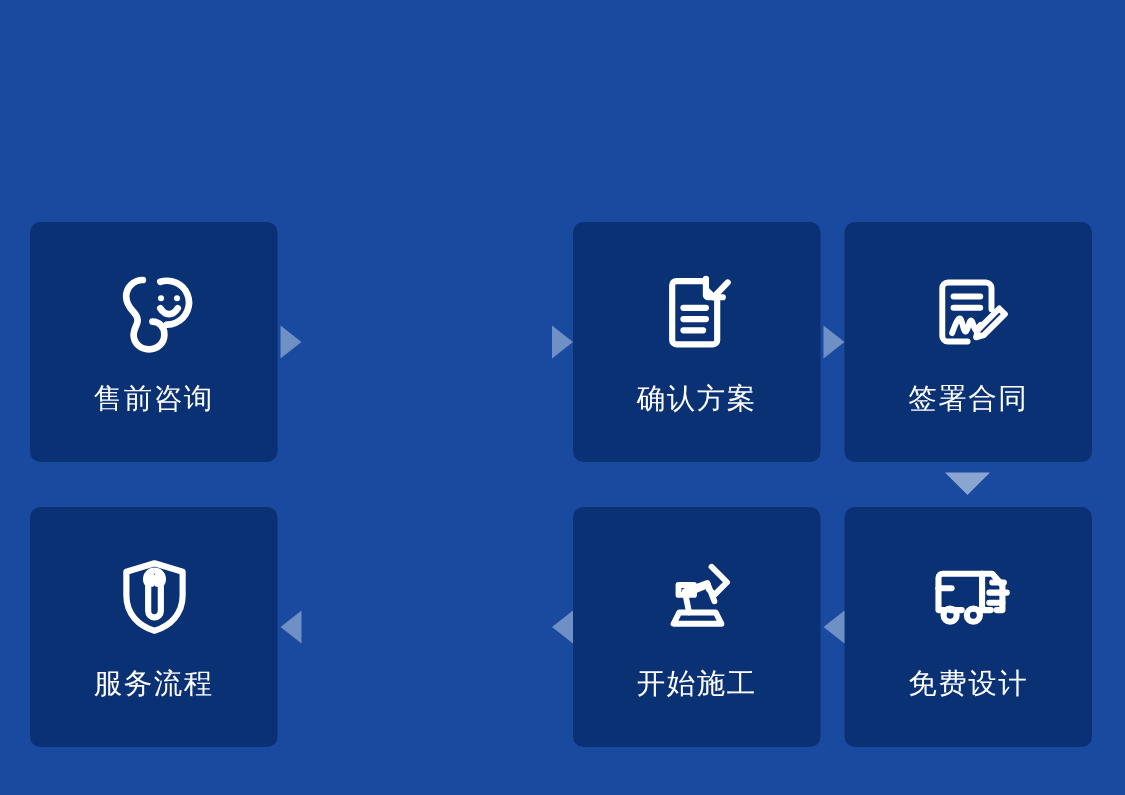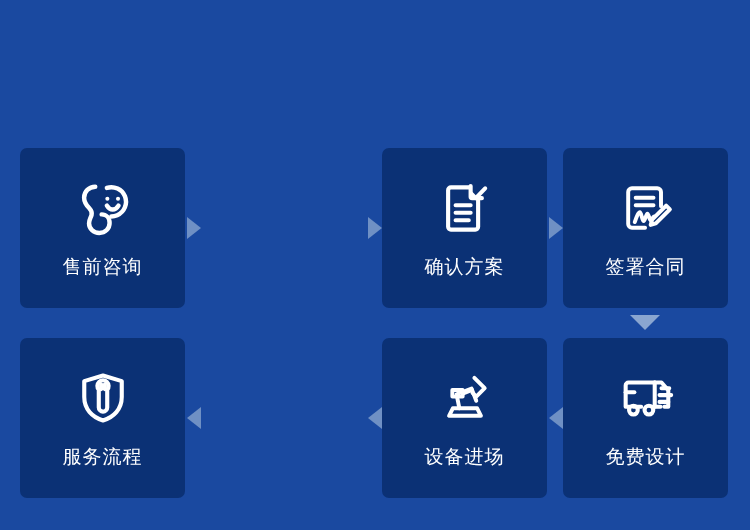--- a/index.html
+++ b/index.html
@@ -170,21 +170,21 @@
     <div class="card r2 c3">
       <div class="icon-wrap">
         <svg width="60" height="60" viewBox="0 0 64 64" fill="none" stroke="#ffffff" stroke-width="4.2" stroke-linecap="round" stroke-linejoin="round">
           <path d="M15 51h34l-4-8H19z"></path>
           <path d="M26 43l-3-15 16-6 5 13"></path>
           <path d="M18.5 23.5h11v7h-11z"></path>
           <path d="M29.5 27.5l10-4"></path>
           <path d="M42 10.5l11 11-9 9-4-4"></path>
         </svg>
       </div>
-      <div class="card-label">设备进场</div>
+      <div class="card-label">开始施工</div>
     </div>
 
     <div class="card r2 c4">
       <div class="icon-wrap">
         <svg width="62" height="62" viewBox="0 0 64 64" fill="none" stroke="#ffffff" stroke-width="4.2" stroke-linecap="round" stroke-linejoin="round">
           <path d="M41 16H14a3 3 0 0 0-3 3v22h4"></path>
           <path d="M27 41h-8"></path>
           <path d="M41 16h7l7 8v17h-4"></path>
           <path d="M47 41h-8"></path>
           <path d="M41 16v25"></path>

